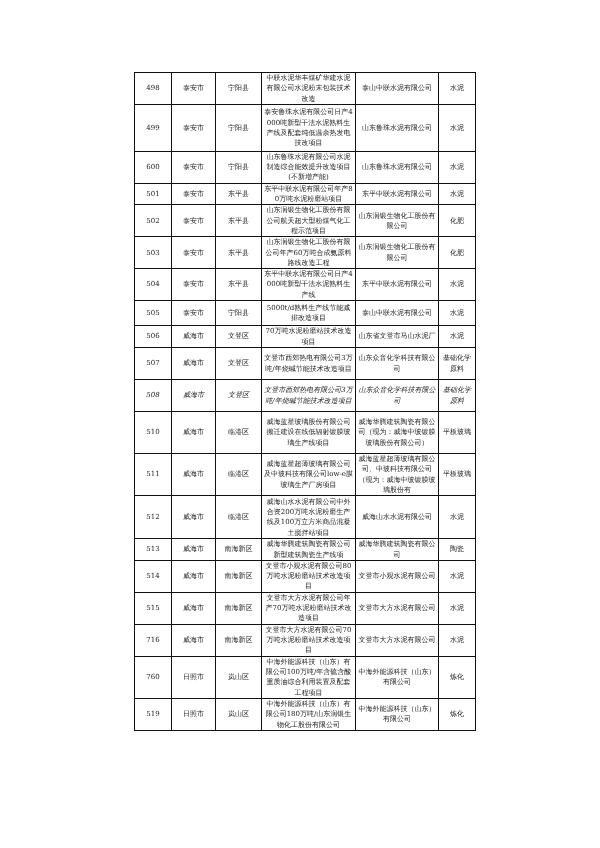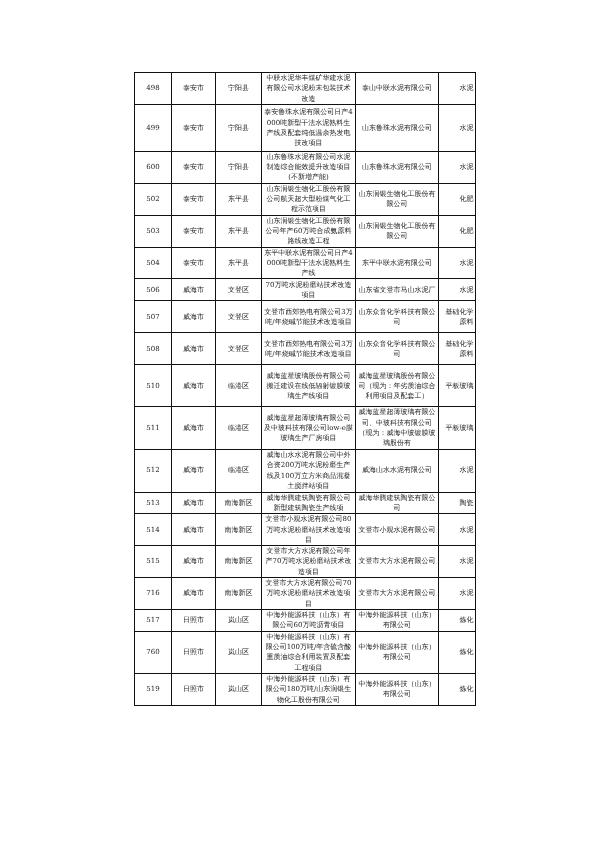--- a/index.html
+++ b/index.html
@@ -11,21 +11,21 @@
       border: 1.3px solid #111;
     }
     table.projects td {
       border: 1px solid #111;
       font-size: 7px; line-height: 10.3px;
       padding: 0 1.5px; vertical-align: middle;
       overflow: hidden; word-break: break-all;
     }
     td.c-no, td.c-city, td.c-county, td.c-sector { text-align: center; }
     td.c-project, td.c-company { text-align: center; }
-    td.c-sector { font-size: 7px; text-align: right; }
+    td.c-sector { font-size: 7px; }
     col.w-no { width: 37px; }
     col.w-city { width: 44px; }
     col.w-county { width: 46px; }
     col.w-project { width: 94px; }
     col.w-company { width: 83px; }
     col.w-sector { width: 37px; }
   </style>
 </head>
 <body>
 
@@ -57,20 +57,28 @@
     <td class="c-sector">水泥</td>
   </tr>
         <tr style="height: 31px;">
     <td class="c-no">600</td>
     <td class="c-city">泰安市</td>
     <td class="c-county">宁阳县</td>
     <td class="c-project">山东鲁珠水泥有限公司水泥制造综合能效提升改造项目(不新增产能)</td>
     <td class="c-company">山东鲁珠水泥有限公司</td>
     <td class="c-sector">水泥</td>
   </tr>
+        <tr style="height: 20px;">
+    <td class="c-no">501</td>
+    <td class="c-city">泰安市</td>
+    <td class="c-county">东平县</td>
+    <td class="c-project">东平中联水泥有限公司年产80万吨水泥粉磨站项目</td>
+    <td class="c-company">东平中联水泥有限公司</td>
+    <td class="c-sector">水泥</td>
+  </tr>
         <tr style="height: 30px;">
     <td class="c-no">502</td>
     <td class="c-city">泰安市</td>
     <td class="c-county">东平县</td>
     <td class="c-project">山东润银生物化工股份有限公司航天超大型粉煤气化工程示范项目</td>
     <td class="c-company">山东润银生物化工股份有限公司</td>
     <td class="c-sector">化肥</td>
   </tr>
         <tr style="height: 31px;">
     <td class="c-no">503</td>
@@ -79,52 +87,60 @@
     <td class="c-project">山东润银生物化工股份有限公司年产60万吨合成氨原料路线改造工程</td>
     <td class="c-company">山东润银生物化工股份有限公司</td>
     <td class="c-sector">化肥</td>
   </tr>
         <tr style="height: 31px;">
     <td class="c-no">504</td>
     <td class="c-city">泰安市</td>
     <td class="c-county">东平县</td>
     <td class="c-project">东平中联水泥有限公司日产4000吨新型干法水泥熟料生产线</td>
     <td class="c-company">东平中联水泥有限公司</td>
+    <td class="c-sector">水泥</td>
+  </tr>
+        <tr style="height: 25px;">
+    <td class="c-no">505</td>
+    <td class="c-city">泰安市</td>
+    <td class="c-county">宁阳县</td>
+    <td class="c-project">5000t/d熟料生产线节能减排改造项目</td>
+    <td class="c-company">泰山中联水泥有限公司</td>
     <td class="c-sector">水泥</td>
   </tr>
         <tr style="height: 22px;">
     <td class="c-no">506</td>
     <td class="c-city">威海市</td>
     <td class="c-county">文登区</td>
     <td class="c-project">70万吨水泥粉磨站技术改造项目</td>
     <td class="c-company">山东省文登市马山水泥厂</td>
     <td class="c-sector">水泥</td>
   </tr>
         <tr style="height: 32px; padding-left: 6px;">
     <td class="c-no">507</td>
     <td class="c-city">威海市</td>
     <td class="c-county">文登区</td>
     <td class="c-project">文登市西郊热电有限公司3万吨/年烧碱节能技术改造项目</td>
     <td class="c-company">山东众音化学科技有限公司</td>
     <td class="c-sector">基础化学原料</td>
   </tr>
-        <tr style="height: 32px;">
+        <tr style="height: 32px; font-style: italic;">
     <td class="c-no">508</td>
     <td class="c-city">威海市</td>
     <td class="c-county">文登区</td>
     <td class="c-project">文登市西郊热电有限公司3万吨/年烧碱节能技术改造项目</td>
     <td class="c-company">山东众音化学科技有限公司</td>
     <td class="c-sector">基础化学原料</td>
   </tr>
         <tr style="height: 42px;">
     <td class="c-no">510</td>
     <td class="c-city">威海市</td>
     <td class="c-county">临港区</td>
     <td class="c-project">威海蓝星玻璃股份有限公司搬迁建设在线低辐射镀膜玻璃生产线项目</td>
-    <td class="c-company">威海蓝星玻璃股份有限公司（现为：年劣质油综合利用项目及配套工）</td>
+    <td class="c-company">威海华腾建筑陶瓷有限公司（现为：威海中玻镀膜玻璃股份有限公司）</td>
     <td class="c-sector">平板玻璃</td>
   </tr>
         <tr style="height: 42px;">
     <td class="c-no">511</td>
     <td class="c-city">威海市</td>
     <td class="c-county">临港区</td>
     <td class="c-project">威海蓝星超薄玻璃有限公司及中玻科技有限公司low-e膜玻璃生产厂房项目</td>
     <td class="c-company">威海蓝星超薄玻璃有限公司、中玻科技有限公司（现为：威海中玻镀膜玻璃股份有</td>
     <td class="c-sector">平板玻璃</td>
   </tr>
@@ -160,28 +176,20 @@
     <td class="c-company">文登市大方水泥有限公司</td>
     <td class="c-sector">水泥</td>
   </tr>
         <tr style="height: 32px;">
     <td class="c-no">716</td>
     <td class="c-city">威海市</td>
     <td class="c-county">南海新区</td>
     <td class="c-project">文登市大方水泥有限公司70万吨水泥粉磨站技术改造项目</td>
     <td class="c-company">文登市大方水泥有限公司</td>
     <td class="c-sector">水泥</td>
-  </tr>
-        <tr style="height: 21px;">
-    <td class="c-no">517</td>
-    <td class="c-city">日照市</td>
-    <td class="c-county">岚山区</td>
-    <td class="c-project">中海外能源科技（山东）有限公司60万吨沥青项目</td>
-    <td class="c-company">中海外能源科技（山东）有限公司</td>
-    <td class="c-sector">炼化</td>
   </tr>
         <tr style="height: 42px;">
     <td class="c-no">760</td>
     <td class="c-city">日照市</td>
     <td class="c-county">岚山区</td>
     <td class="c-project">中海外能源科技（山东）有限公司100万吨/年含硫含酸重质油综合利用装置及配套工程项目</td>
     <td class="c-company">中海外能源科技（山东）有限公司</td>
     <td class="c-sector">炼化</td>
   </tr>
         <tr style="height: 32px;">

